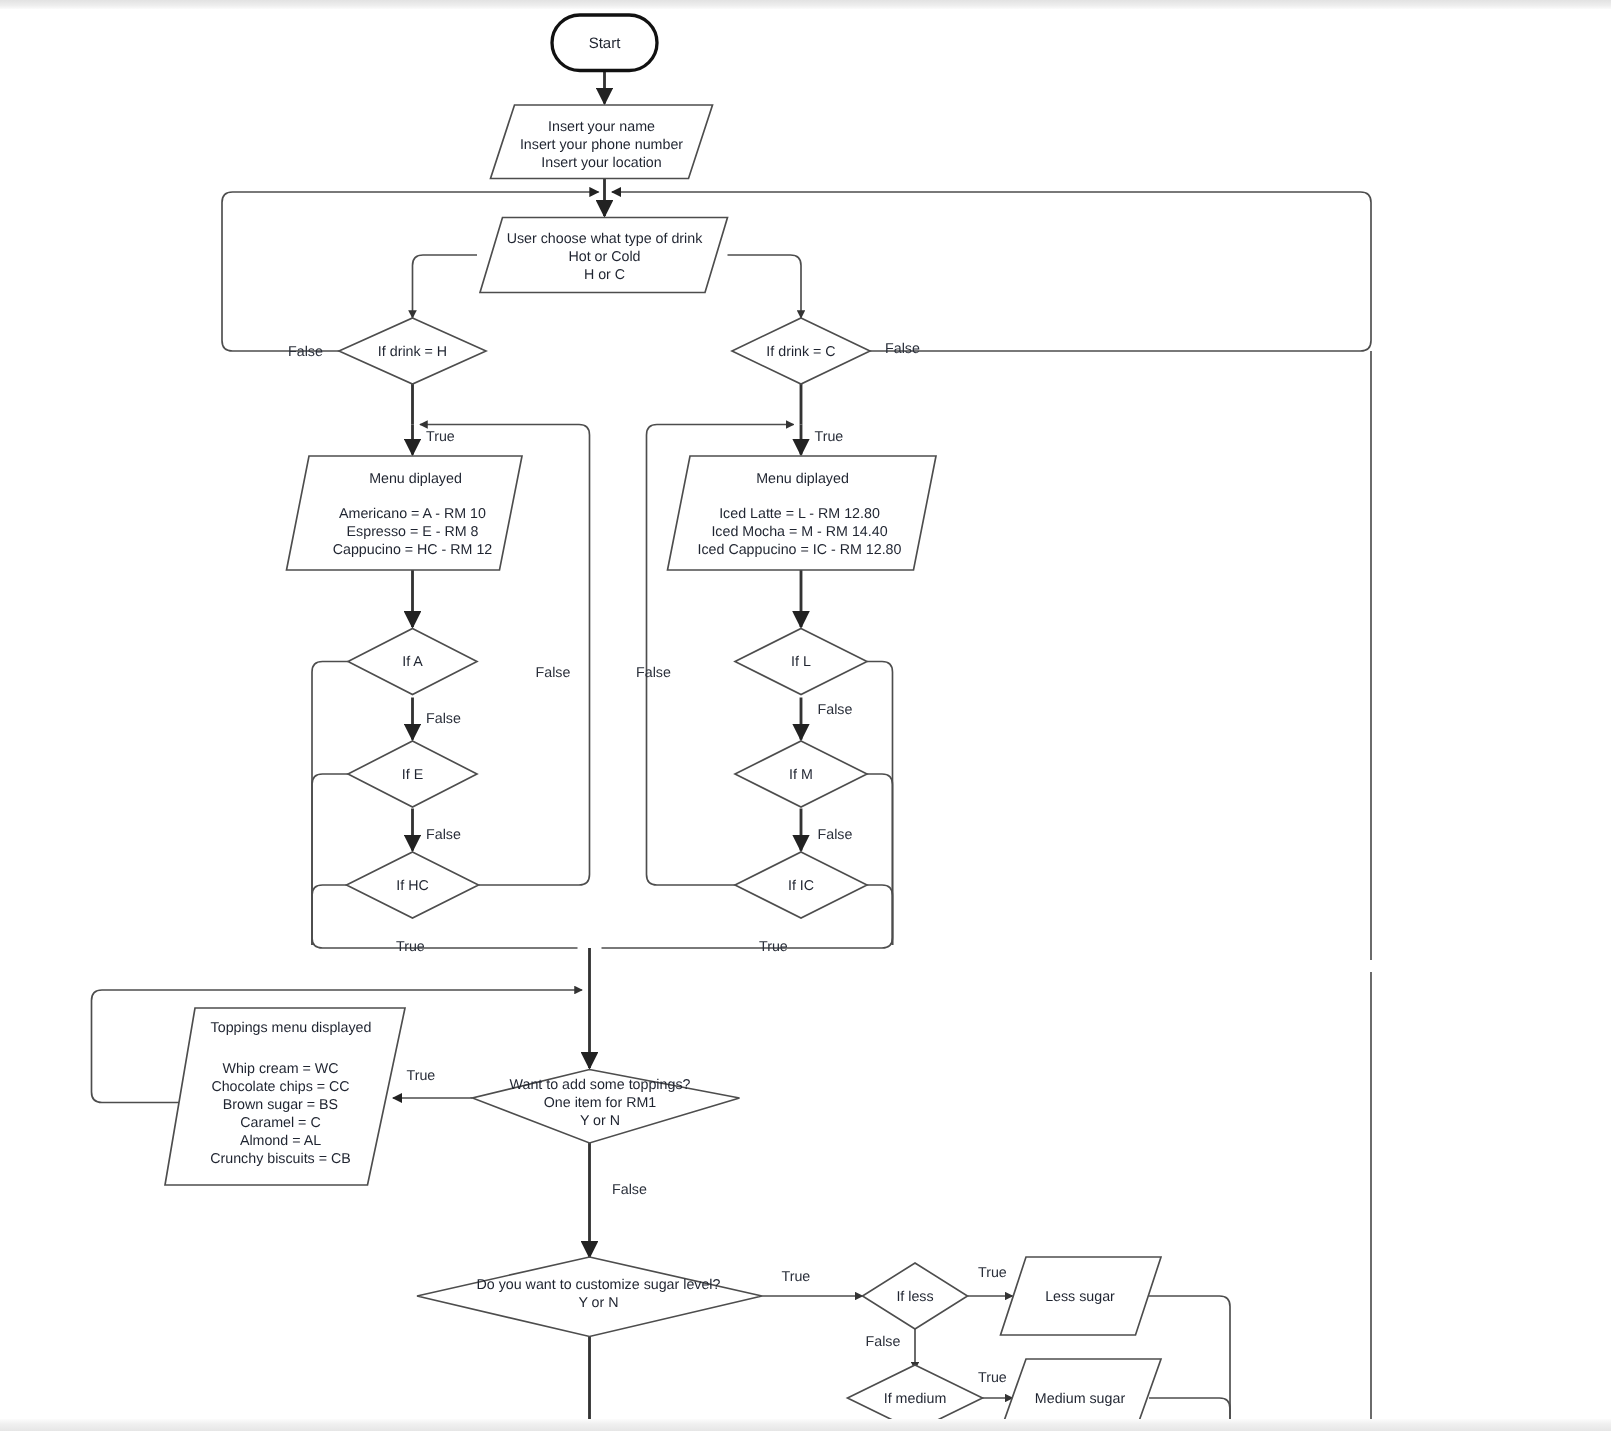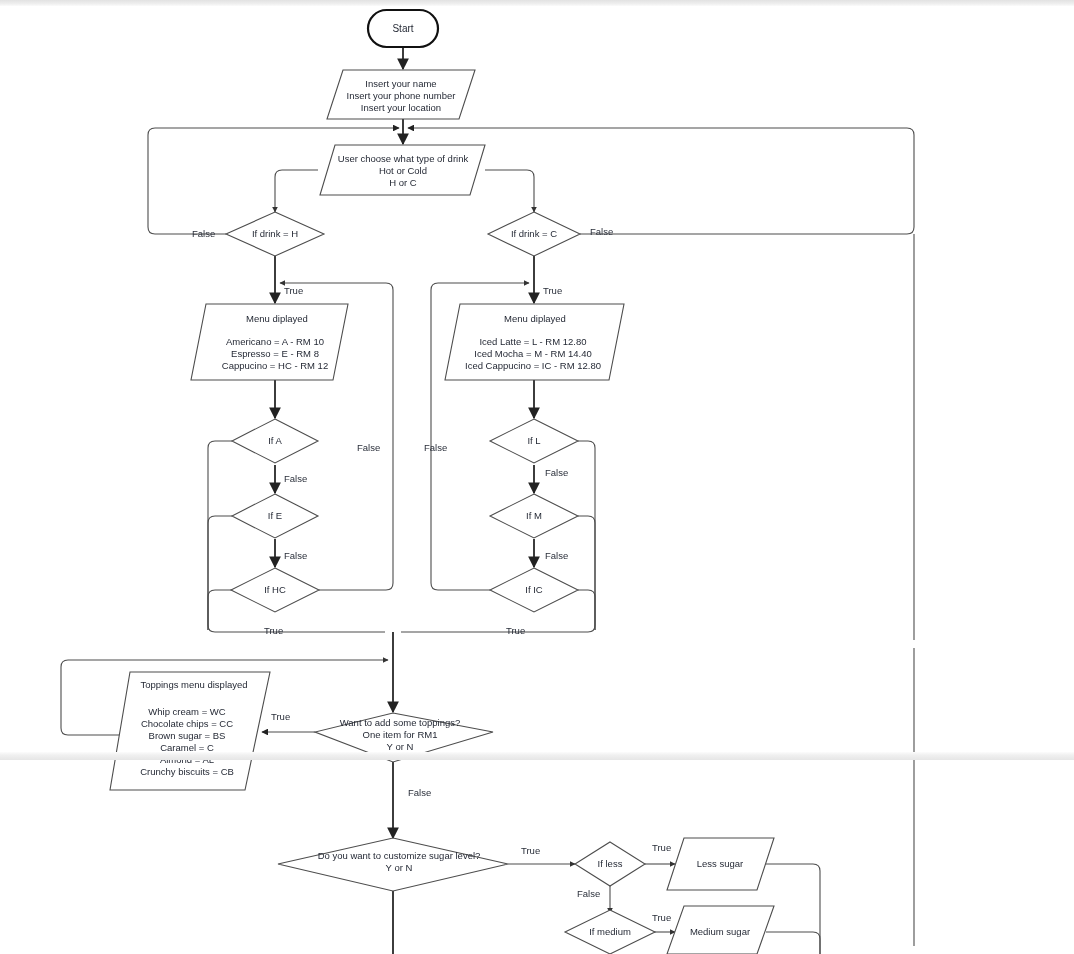--- a/index.html
+++ b/index.html
@@ -1,21 +1,21 @@
 <!DOCTYPE html>
 <html><head>
 <meta charset="utf-8">
 <title>Coffee Order Flowchart</title>
 <style>
   html,body{margin:0;padding:0;background:#ffffff;}
   body{
     font-family:"Liberation Sans", sans-serif;
     width:1074px;height:954px;overflow:hidden;position:relative;
   }
-  #canvas-wrap{position:absolute;left:0;top:0;width:1074px;height:760px;background:#fff;}
+  #canvas-wrap{position:absolute;left:0;top:0;width:1074px;height:954px;background:#fff;}
   .top-strip{position:absolute;left:0;top:0;width:1074px;height:6px;
     background:linear-gradient(to bottom,#e2e2e2 0%,#eeeeee 60%,#fbfbfb 100%);}
   .bottom-strip{position:absolute;left:0;bottom:0;width:1074px;height:8px;
     background:linear-gradient(to top,#e6e6e6 0%,#f0f0f0 60%,#fcfcfc 100%);}
   svg{display:block;}
   .shape{fill:#ffffff;stroke:#4d4d4d;stroke-width:1.1;}
   .shape-start{fill:#ffffff;stroke:#111111;stroke-width:2.2;}
   .conn{fill:none;stroke:#4d4d4d;stroke-width:1.1;}
   .conn-thick{fill:none;stroke:#333333;stroke-width:1.9;}
   .lbl{font-family:"Liberation Sans", sans-serif;font-size:9.5px;fill:#1f2430;}

